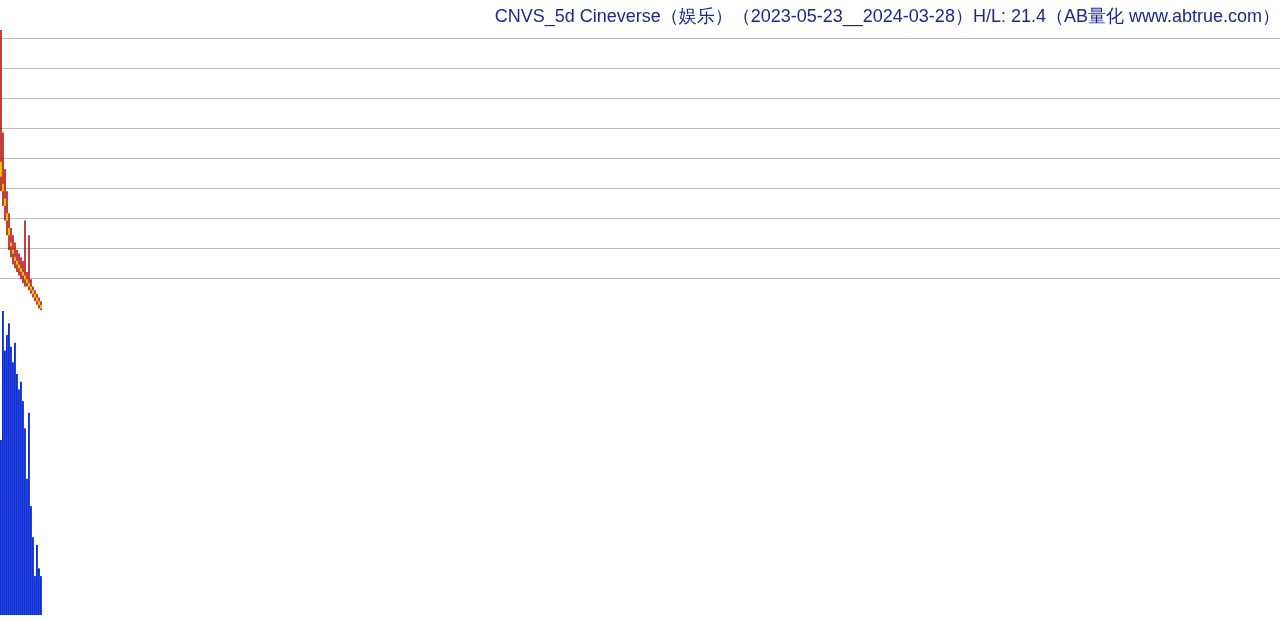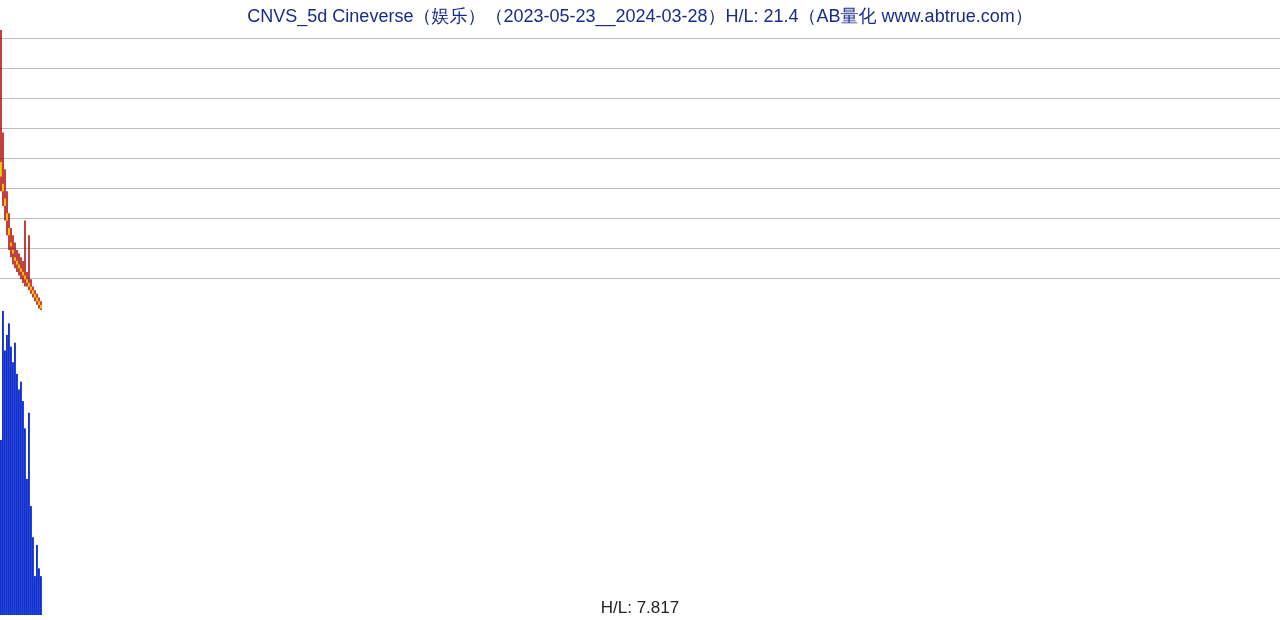--- a/index.html
+++ b/index.html
@@ -1,17 +1,17 @@
 <!DOCTYPE html>
 <html><head>
 <meta charset="utf-8">
 <style>
   html,body{margin:0;padding:0;width:1280px;height:620px;background:#ffffff;font-family:Arial,"Microsoft YaHei",sans-serif;overflow:hidden}
   .chart{position:relative;width:1280px;height:620px}
-  .title{position:absolute;top:4px;left:0;width:100%;text-align:center;font-size:18px;color:#1a2a8a;font-weight:400}
+  .title{position:absolute;top:4px;left:0;width:100%;text-align:right;font-size:18px;color:#1a2a8a;font-weight:400}
   .footer{position:absolute;bottom:2px;left:0;width:100%;text-align:center;font-size:17px;color:#222}
   .grid line{stroke:#bdbdbd;stroke-width:1;shape-rendering:crispEdges}
   .price-bar{fill:#f4c900}
   .price-wick{stroke:#b00000;stroke-width:1.5}
   .vol-bar{fill:#1030d0}
   svg{position:absolute;left:0;top:0}
 </style>
 </head>
 <body>
 
@@ -86,14 +86,13 @@
       <line class="price-wick" x1="37" x2="37" y1="293.8743455497382" y2="304.869109947644"></line>
       <rect class="price-bar" x="36" y="297.5392670157068" width="1.9" height="3.6649214659685754"></rect>
       <rect class="vol-bar" x="36" y="544.9987207368556" width="1.9" height="70.0012792631444"></rect>
       <line class="price-wick" x1="39" x2="39" y1="297.5392670157068" y2="308.5340314136126"></line>
       <rect class="price-bar" x="38" y="301.2041884816754" width="1.9" height="3.664921465968632"></rect>
       <rect class="vol-bar" x="38" y="568.332480491237" width="1.9" height="46.66751950876301"></rect>
       <line class="price-wick" x1="41" x2="41" y1="301.2041884816754" y2="310"></line>
       <rect class="price-bar" x="40" y="304.869109947644" width="1.9" height="3.6649214659685754"></rect>
       <rect class="vol-bar" x="40" y="576.1104004093642" width="1.9" height="38.88959959063584"></rect>
     </svg>
-  <div class="footer">H/L: 7.817</div>
 </div>
 
 </body></html>

